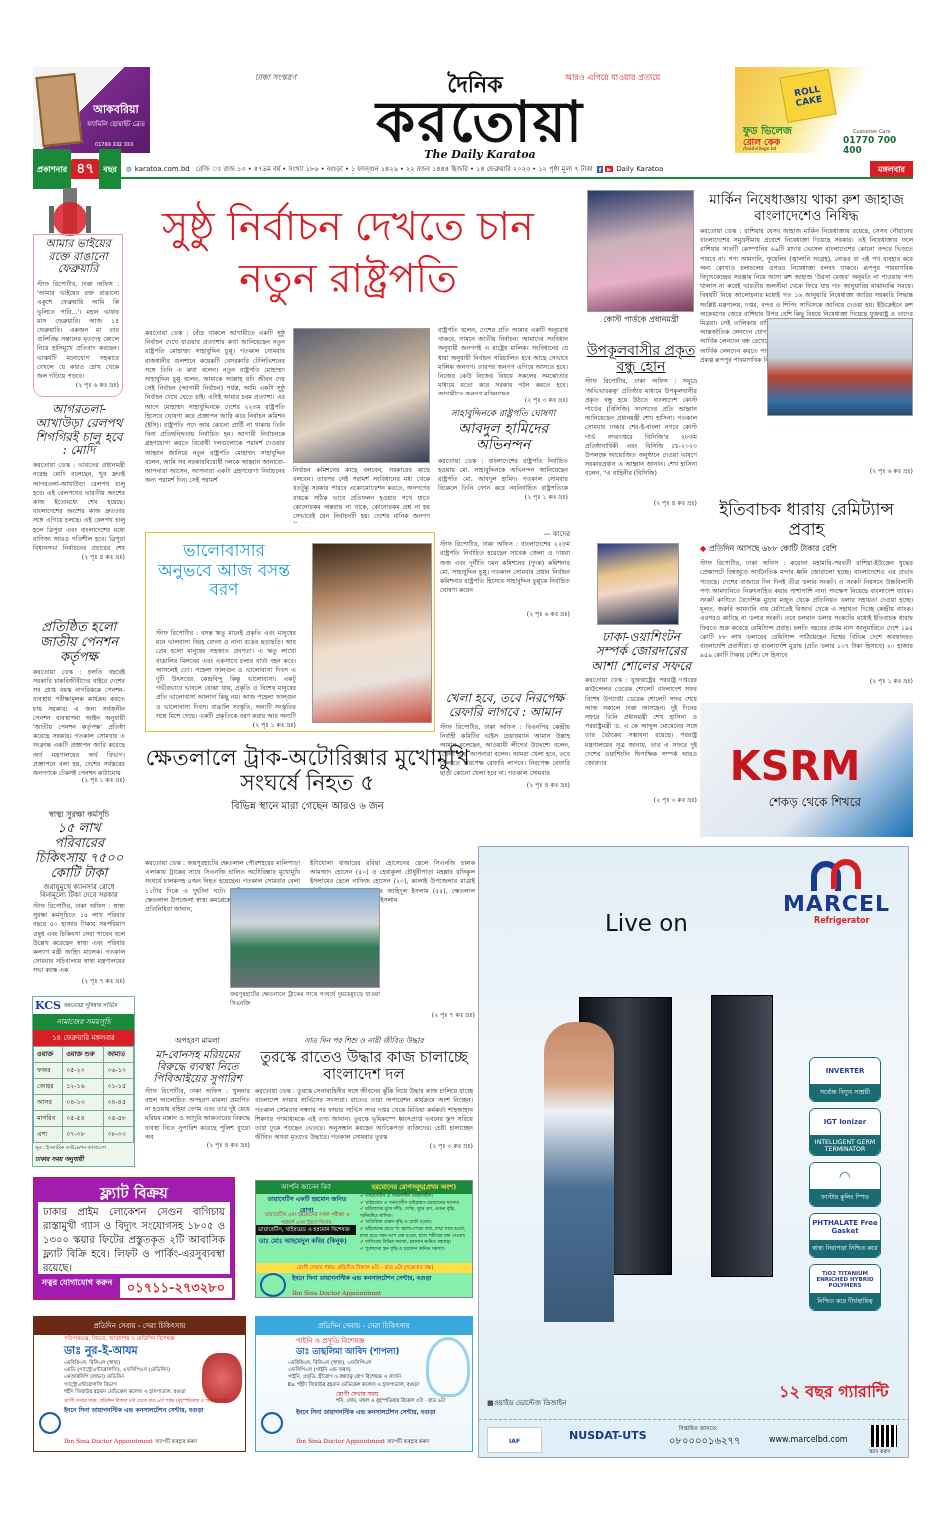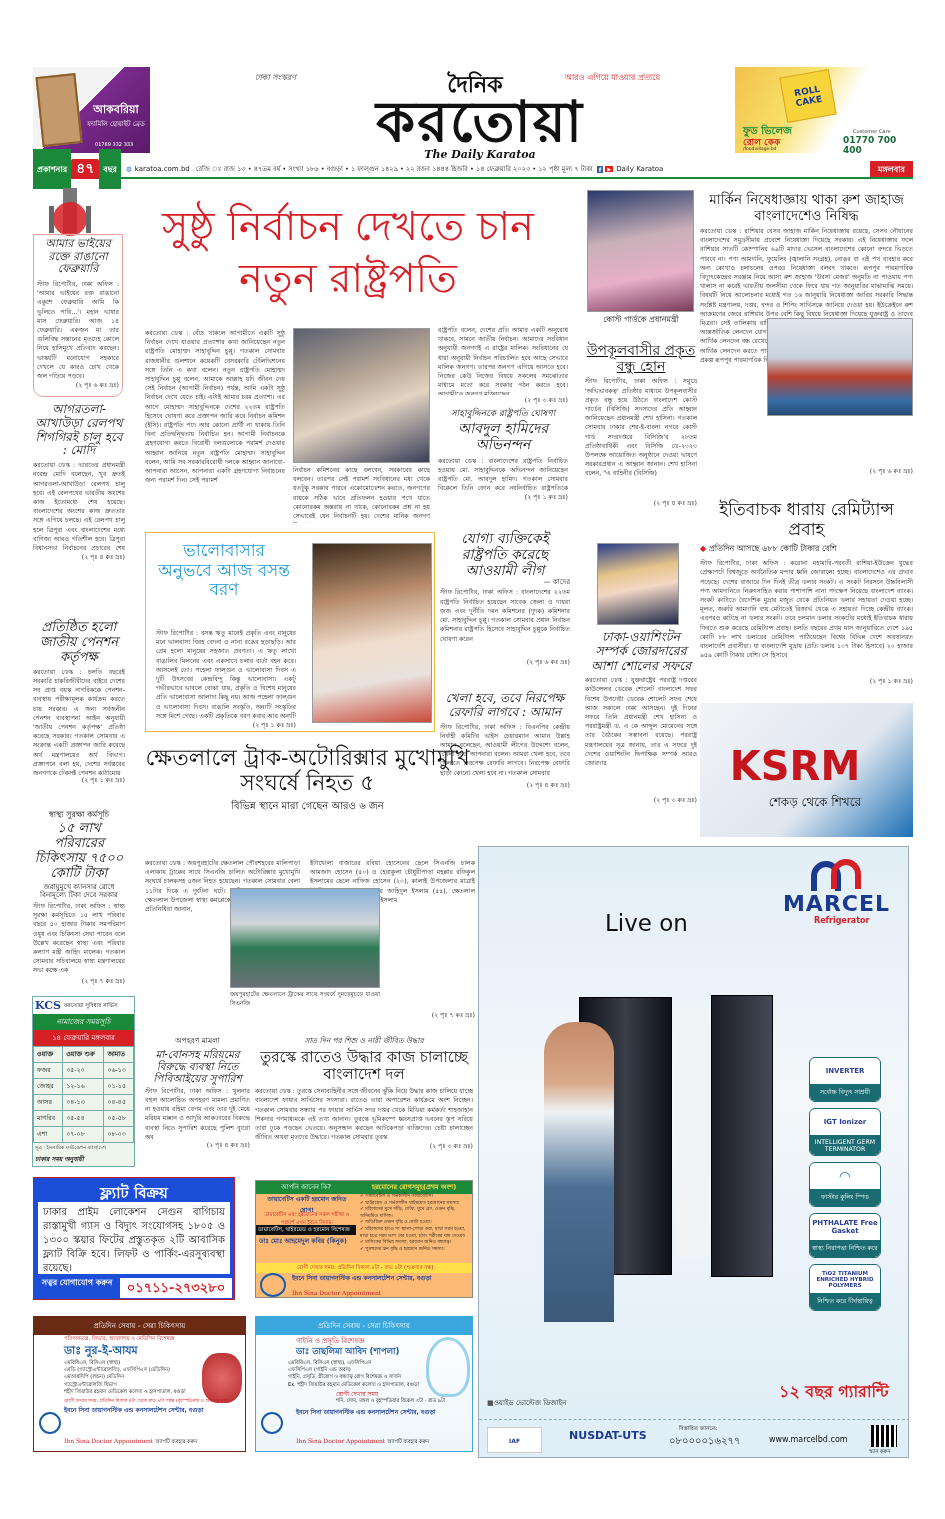--- a/index.html
+++ b/index.html
@@ -16,21 +16,21 @@
   .dateline { left: 33px; top: 161px; width: 880px; height: 18px; border-bottom: 2px solid #1a8a3a; display: flex; align-items: center; font-size: 6.6px; color: #222; }
   .bar-green { background: #1a8a3a; color: #fff; padding: 20px 4px; font-size: 8px; font-weight: bold; height: 16px; display:flex; align-items:center; }
   .bar-red { background: #d71f26; color: #fff; padding: 0 5px; font-size: 14px; font-weight: bold; height: 20px; display:flex; align-items:center; border-radius: 2px; }
   .day-badge { margin-left: auto; background: #d71f26; color: #fff; padding: 2px 8px; font-weight: bold; font-size: 8px; height: 16px; display: flex; align-items: center; }
   .lead-red { color: #d71f26; font-family: "DejaVu Serif", serif; font-size: 40px; line-height: 52px; text-align: center; }
   .box-orange { border: 1.5px solid #f0b840; }
   .box-pink { border: 1.5px solid #e7a09c; border-radius: 0 0 10px 10px; }
   .prayer-table { border-collapse: collapse; width: 100%; font-size: 6.3px; }
   .prayer-table td { border: 1px solid #7aa; padding: 2px 3px; height: 15px; }
   .prayer-table tr:first-child td { font-weight: bold; }
-  .ad-flat { left: 33px; top: 1177px; width: 202px; height: 123px; background: #1d4ed8; border: 1px solid #c61d24; }
+  .ad-flat { left: 33px; top: 1177px; width: 202px; height: 123px; background: #a21caf; border: 1px solid #c61d24; }
   .ad-flat .inner { background: #fff; margin: 24px 4px 0; height: 72px; padding: 3px 5px; font-size: 10px; line-height: 14px; text-align: justify; }
   .ibn-ad { border: 1.5px solid #6b2a14; background: #fff; }
   .marcel { left: 478px; top: 846px; width: 431px; height: 612px; background: linear-gradient(180deg,#e2eef6 0%,#f3f7fa 40%,#dfeef7 100%); border: 1px solid #9ab; overflow: hidden; }
   .feature { width: 72px; border: 1.5px solid #1b6b73; border-radius: 6px; margin-bottom: 6px; background: #fff; overflow: hidden; text-align: center; font-size: 7px; }
   .feature .top { padding: 5px 2px; font-weight: bold; color: #2a3d8f; min-height: 26px; display:flex;align-items:center;justify-content:center; }
   .feature .bot { background: #1b6b73; color: #fff; font-size: 6.2px; padding: 3px 1px; }
 </style>
 </head>
 <body>
 
@@ -161,21 +161,20 @@
 </div>
 
 <div class="abs box-orange" style="left:145px;top:532px;width:290px;height:200px;">
   <div class="abs hl" style="left:8px;top:8px;width:140px;font-size:17px;color:#1e9bd7;">ভালোবাসার অনুভবে আজ বসন্ত বরণ</div>
   <div class="abs body-text" style="left:10px;top:95px;width:140px;height:92px;overflow:hidden;">স্টাফ রিপোর্টার : বসন্ত ঋতু মানেই প্রকৃতি এবং মানুষের মনে ভালবাসা বিরহ বেদনা ও নানা রঙের ছড়াছড়ি। আর প্রেম হলো মানুষের সহজাত প্রবণতা। এ ঋতু লাখো বাঙালির মিলনের এবং একসাথে চলার বার্তা বহন করে। আসলেই তো। পহেলা ফাল্গুন ও ভালোবাসা দিবস এ দুটি উৎসবের কেন্দ্রবিন্দু কিন্তু ভালোবাসা। একটু গভীরভাবে ভাবলে বোঝা যায়, প্রকৃতি ও বিশেষ মানুষের প্রতি ভালোবাসা আলাদা কিছু নয়। আজ পহেলা ফাল্গুন ও ভালোবাসা দিবস। বাঙালি সংস্কৃতি, অন্যটি সংস্কৃতির সঙ্গে মিশে গেছে। একটি প্রকৃতিকে বরণ করার আর অন্যটি আত্মার সঙ্গে সম্পর্কিত হওয়ার দিন-</div>
   <div class="abs body-text" style="left:10px;top:187px;width:140px;text-align:right;">(২ পৃঃ ১ কঃ দ্রঃ)</div>
   <div class="abs photo" style="left:166px;top:10px;width:120px;height:180px;background:linear-gradient(170deg,#3a2a1a,#b58a6a 30%,#f0ddcc 55%,#e9e2dc 75%,#c94a3a);"></div>
 </div>
 
 <div class="abs" style="left:440px;top:530px;width:130px;">
-  <div class="hl" style="font-size:14px;font-style:italic;">যোগ্য ব্যক্তিকেই রাষ্ট্রপতি করেছে আওয়ামী লীগ</div>
   <div class="body-text" style="text-align:right;font-size:7px;">— কাদের</div>
   <div class="body-text" style="height:70px;overflow:hidden;">স্টাফ রিপোর্টার, ঢাকা অফিস : বাংলাদেশের ২২তম রাষ্ট্রপতি নির্বাচিত হয়েছেন সাবেক জেলা ও দায়রা জজ এবং দুর্নীতি দমন কমিশনের (দুদক) কমিশনার মো. সাহাবুদ্দিন চুপ্পু। গতকাল সোমবার প্রধান নির্বাচন কমিশনার রাষ্ট্রপতি হিসেবে সাহাবুদ্দিন চুপ্পুকে নির্বাচিত ঘোষণা করেন</div>
   <div class="body-text" style="text-align:right;">(২ পৃঃ ৬ কঃ দ্রঃ)</div>
 </div>
 
 <div class="abs" style="left:440px;top:692px;width:130px;">
   <div class="hl" style="font-size:12px;font-style:italic;">খেলা হবে, তবে নিরপেক্ষ রেফারি লাগবে : আমান</div>
   <div class="body-text" style="margin-top:2px;height:58px;overflow:hidden;">স্টাফ রিপোর্টার, ঢাকা অফিস : বিএনপির কেন্দ্রীয় নির্বাহী কমিটির ভাইস চেয়ারম্যান আমান উল্লাহ আমান বলেছেন, আওয়ামী লীগের উদ্দেশ্যে বলেন, 'খেলা হবে' আপনারা বলেন। আমরা খেলা হবে, তবে খেলাতে নিরপেক্ষ রেফারি লাগবে। নিরপেক্ষ রেফারি ছাড়া কোনো খেলা হবে না। গতকাল সোমবার</div>
   <div class="body-text" style="text-align:right;">(২ পৃঃ ৪ কঃ দ্রঃ)</div>
 </div>
@@ -238,21 +237,21 @@
   <div class="body-text" style="text-align:right;">(২ পৃঃ ৩ কঃ দ্রঃ)</div>
 </div>
 
 <div class="abs ad-flat">
   <div class="abs" style="left:0;top:3px;width:200px;text-align:center;color:#fff;font-size:15px;font-weight:bold;font-family:'DejaVu Serif',serif;">ফ্ল্যাট বিক্রয়</div>
   <div class="inner">ঢাকার প্রাইম লোকেশন সেগুন বাগিচায় রাস্তামুখী গ্যাস ও বিদ্যুৎ সংযোগসহ ১৮০৫ ও ১৩০০ স্কয়ার ফিটের প্রস্তুতকৃত ২টি আবাসিক ফ্ল্যাট বিক্রি হবে। লিফট ও পার্কিং-এরসুব্যবস্থা রয়েছে।</div>
   <div class="abs" style="left:4px;top:100px;width:78px;color:#fff;font-size:8px;font-weight:bold;text-align:center;line-height:10px;">সত্বর যোগাযোগ করুন</div>
   <div class="abs" style="left:86px;top:100px;width:112px;height:20px;background:#fff;color:#d71f26;font-size:13px;font-weight:bold;text-align:center;line-height:20px;">০১৭১১-২৭৩২৮০</div>
 </div>
 
-<div class="abs" style="left:255px;top:1180px;width:218px;height:118px;border:1px solid #888;background:#fdba74;overflow:hidden;">
+<div class="abs" style="left:255px;top:1180px;width:218px;height:118px;border:1px solid #888;background:#86efac;overflow:hidden;">
   <div style="display:flex;">
     <div style="width:100px;background:#1a8a3a;color:#fff;font-size:6.5px;text-align:center;padding:1px;">আপনি জানেন কি?</div>
     <div style="flex:1;background:#1a8a3a;color:#ffe04a;font-size:6.5px;text-align:center;padding:1px;font-weight:bold;">হরমোনের রোগসমূহ(প্রথম অংশ)</div>
   </div>
   <div class="abs" style="left:4px;top:13px;width:94px;font-size:6px;color:#1a3a8f;text-align:center;font-weight:bold;">ডায়াবেটিস একটি হরমোন জনিত রোগ!</div>
   <div class="abs" style="left:4px;top:30px;width:94px;font-size:5px;color:#c61d24;text-align:center;">ডায়াবেটিস এবং হরমোনের সকল পরীক্ষা ও পরামর্শ এখন ইবনে সিনায়-</div>
   <div class="abs" style="left:0;top:44px;width:100px;background:#111;color:#fff;font-size:5.5px;padding:1px 2px;">ডায়াবেটিস, থাইরয়েড ও হরমোন বিশেষজ্ঞ</div>
   <div class="abs" style="left:3px;top:55px;width:97px;font-size:6.3px;color:#1a3a8f;font-weight:bold;">ডাঃ মোঃ আহমেদুল কবির (কিনুক)</div>
   <ul class="abs" style="left:104px;top:12px;width:112px;list-style:none;font-size:4.6px;line-height:6.6px;color:#222;">
     <li><span style="color:#c61d24;">✔</span> <span>ডায়াবেটিস ও গর্ভকালীন ডায়াবেটিস।</span></li>

